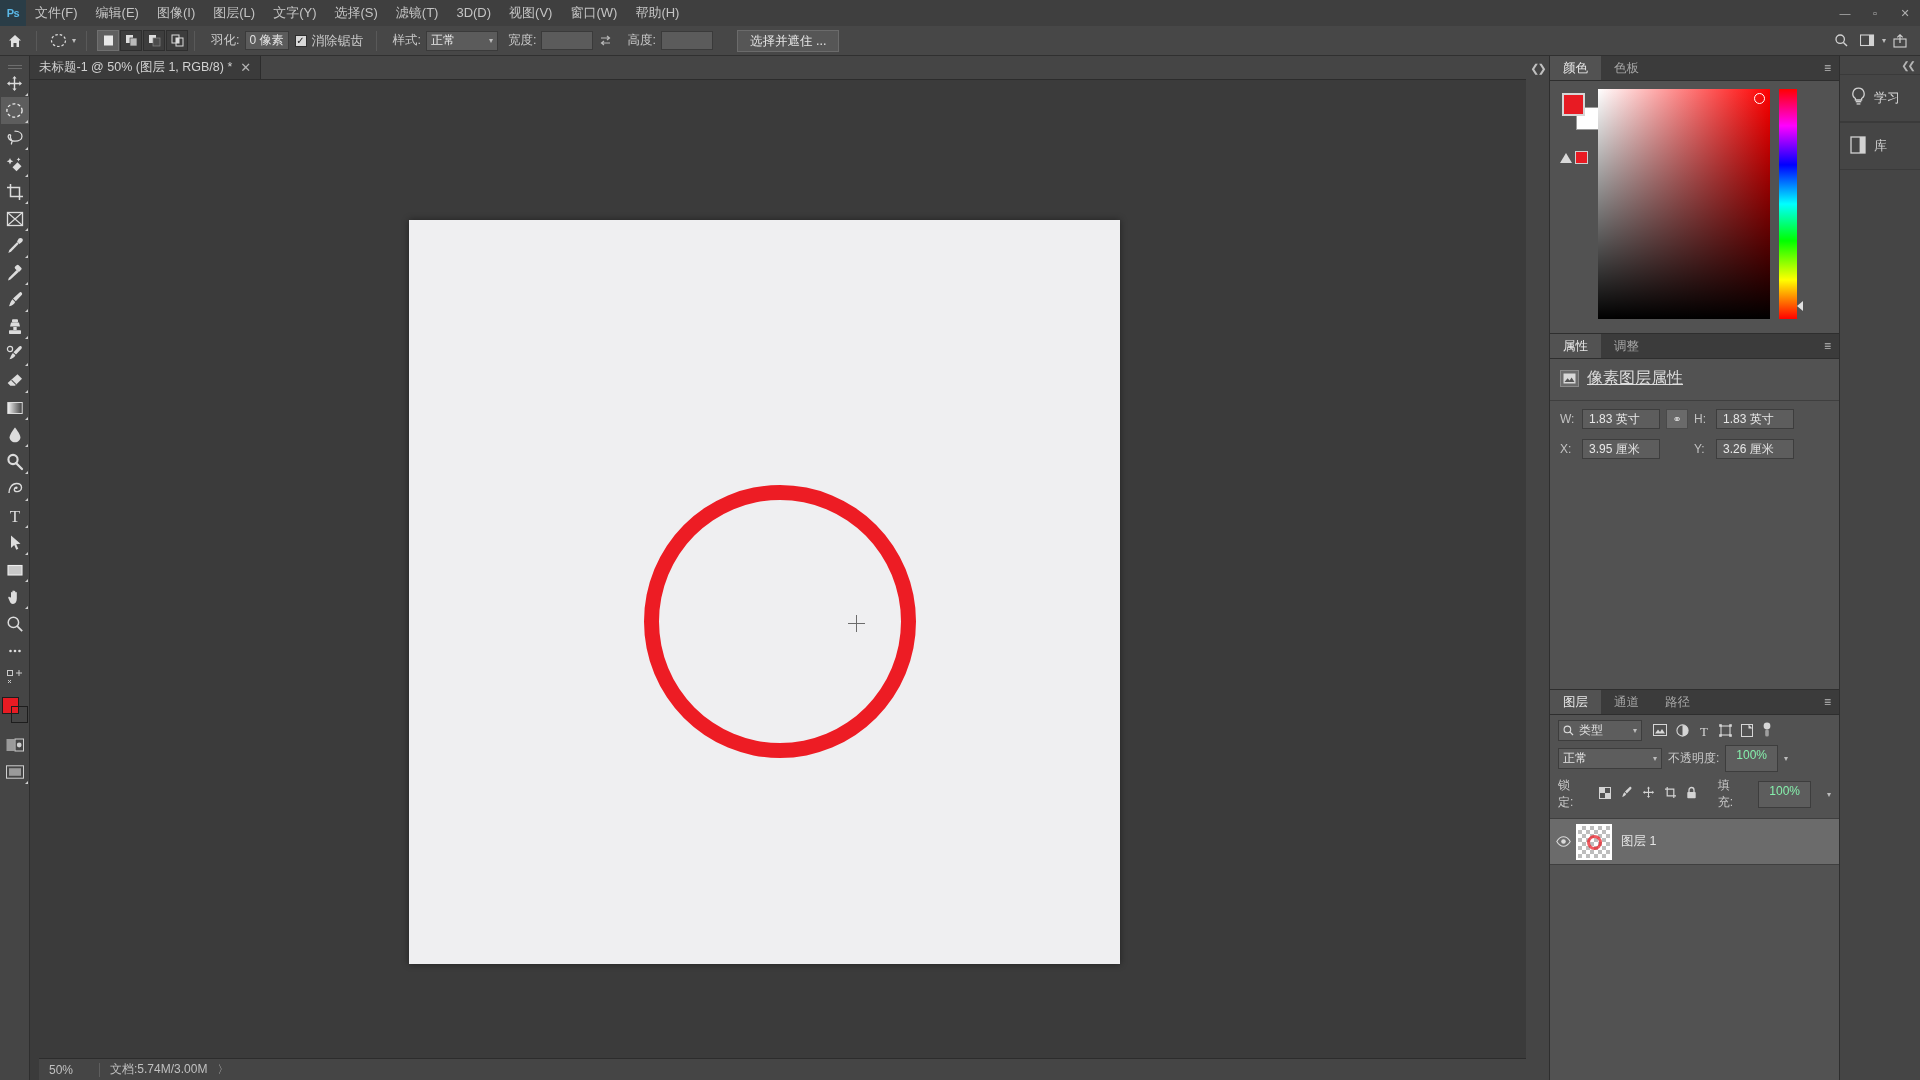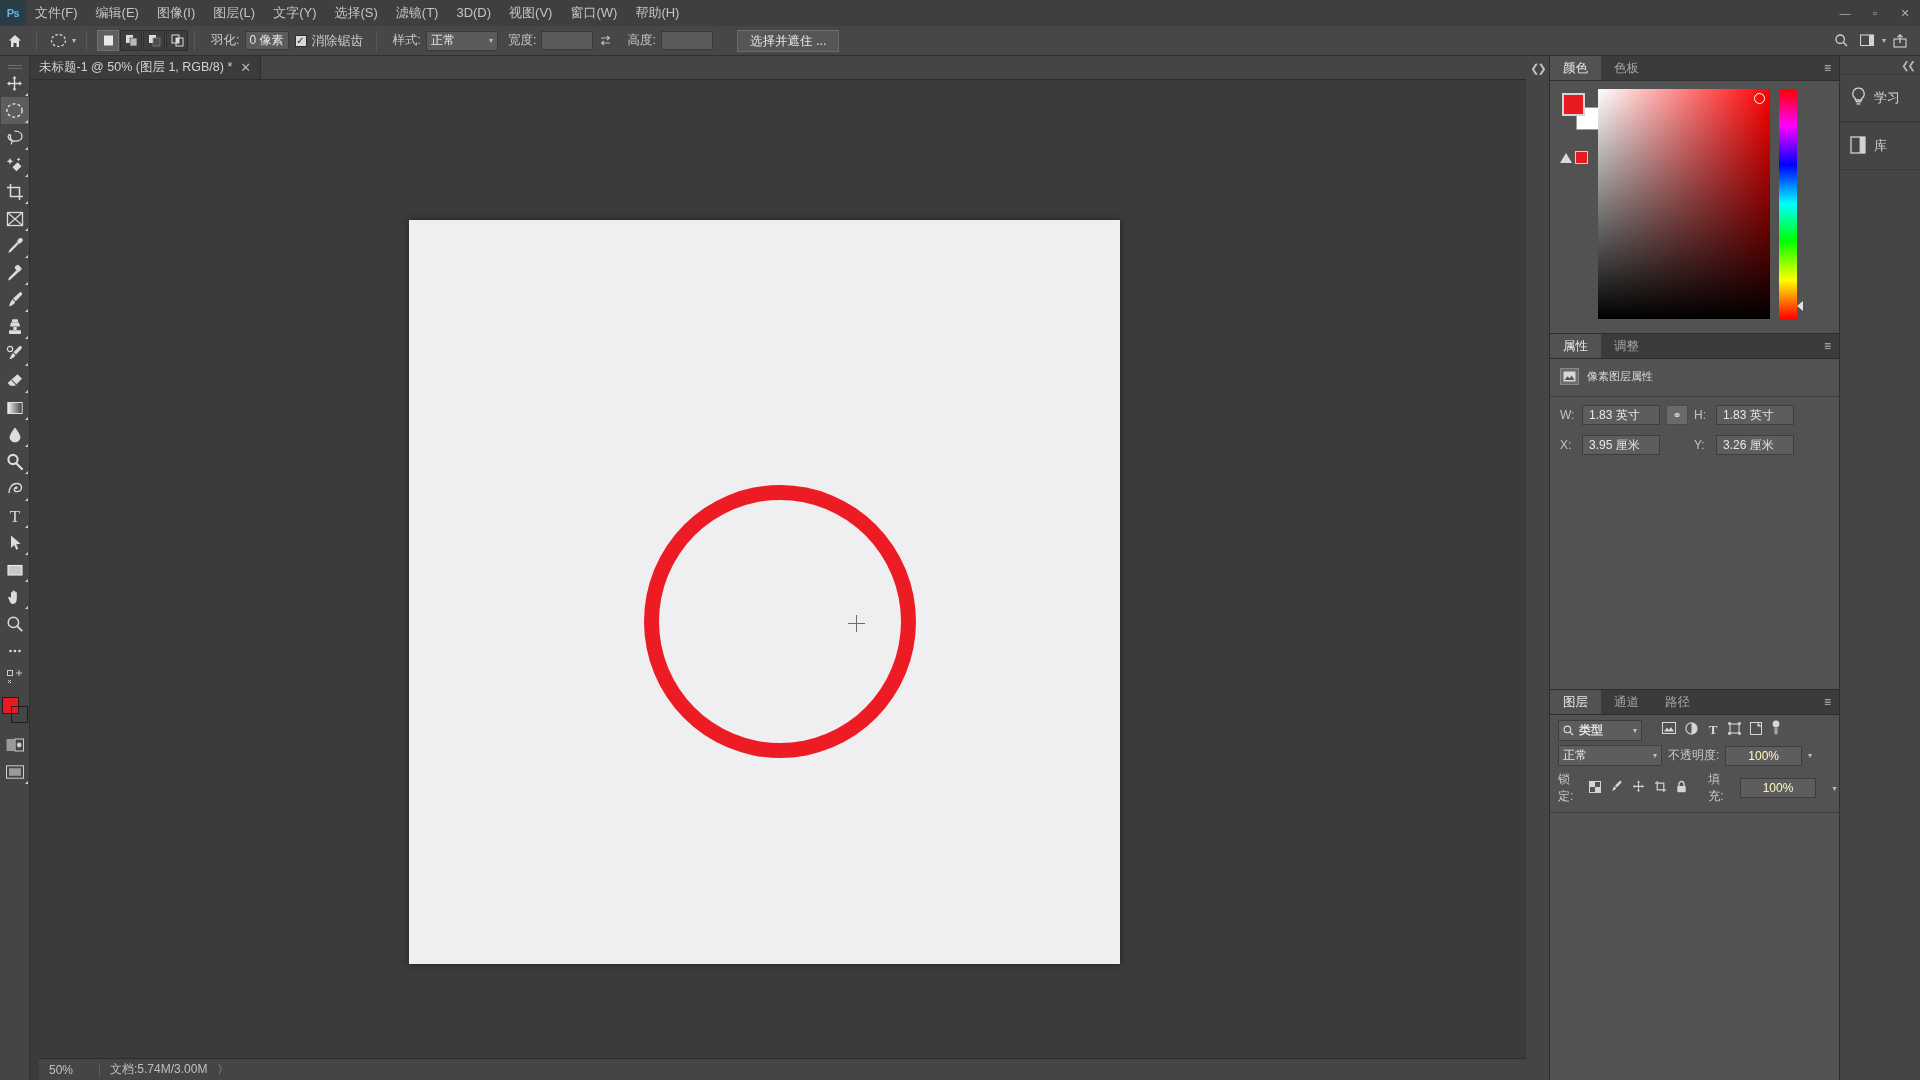--- a/index.html
+++ b/index.html
@@ -226,47 +226,47 @@
     width: 18px; height: 230px; margin-left: 9px;
     background: linear-gradient(to bottom, #ff0000 0%, #ff00ff 16%, #0000ff 33%, #00ffff 50%, #00ff00 66%, #ffff00 83%, #ff0000 100%);
     position: relative;
   }
   .hue-mark { position: absolute; right: -6px; bottom: 8px; width:0;height:0;border-top:5px solid transparent;border-bottom:5px solid transparent;border-right:6px solid #e0e0e0; }
 
   
   .props-body { height: 330px; background: #525252; padding: 0; }
   .props-head { display: flex; align-items: center; gap: 8px; padding: 9px 10px; }
   .props-thumb { width: 19px; height: 17px; background: #6b6b6b; border: 1px solid #8a8a8a; display:flex;align-items:center;justify-content:center; }
-  .props-title { font-size: 11px; color: #dcdcdc; }
+  .props-title { font-size: 16px; color: #dcdcdc; text-decoration: underline; }
   .props-divider { height: 1px; background: #3f3f3f; margin: 2px 0 8px; }
   .props-row { display: flex; align-items: center; gap: 6px; padding: 0 10px 10px; font-size: 12px; }
   .props-lbl { width: 16px; color: #c2c2c2; text-align: left; }
   .props-val {
     background: #5d5d5d; border: 1px solid #3d3d3d; color: #e8e8e8;
     height: 20px; line-height: 18px; padding: 0 6px; min-width: 78px; font-size: 12px;
   }
   .link-btn { width: 22px; height: 20px; background: #6a6a6a; border: 1px solid #4a4a4a; display:flex;align-items:center;justify-content:center;color:#d8d8d8;font-size:11px; }
   .props-spacer-x { width: 22px; }
 
   
   .layers-body { background: #525252; height: 455px; display: flex; flex-direction: column; }
-  .layer-filter { display: flex; align-items: flex-start; gap: 9px; padding: 5px 8px 4px; font-weight: bold; }
+  .layer-filter { display: flex; align-items: flex-end; gap: 0; padding: 5px 8px 4px; }
   .lf-select {
     background: #5d5d5d; border: 1px solid #3d3d3d; height: 21px;
     display: flex; align-items: center; gap: 5px; padding: 0 4px; width: 84px;
     font-size: 12px; color: #e2e2e2;
   }
   .lf-icons { display: flex; align-items: center; gap: 9px; margin-left: 11px; color: #d6d6d6; }
   .blend-row { display: flex; align-items: center; gap: 6px; padding: 0 8px 5px; font-size: 12px; }
   .blend-select {
     background: #5d5d5d; border: 1px solid #3d3d3d; height: 21px; width: 104px;
     display: flex; align-items: center; justify-content: space-between; padding: 0 4px;
     color: #e6e6e6; font-size: 12px;
   }
-  .op-val { background: #5d5d5d; border: 1px solid #3d3d3d; height: 20px; line-height:18px; padding: 0 22px; color: #fef9c3; font-size: 12px; }
+  .op-val { background: #5d5d5d; border: 1px solid #3d3d3d; height: 27px; line-height:18px; padding: 0 10px; color: #86efac; font-size: 12px; }
   .lock-row { display: flex; align-items: center; gap: 16px; padding: 0 8px 7px; font-size: 12px; }
   .lock-icons { display: flex; align-items: center; gap: 9px; color: #d4d4d4; }
   .layers-list { flex: 1; background: #525252; border-top: 1px solid #3f3f3f; }
   .layer-row {
     height: 46px; display: flex; align-items: center; gap: 0;
     border-bottom: 1px solid #3f3f3f; padding-right: 10px;
   }
   .layer-row.selected { background: #6b6b6b; }
   .layer-eye { width: 26px; display: flex; align-items: center; justify-content: center; color: #d8d8d8; }
   .layer-thumb {
@@ -804,20 +804,32 @@
                     <rect x="1.3" y="6" width="8.4" height="6.3" rx="0.8" fill="#d4d4d4"></rect>
                   </svg>
               </span>
             </span>
             <span style="margin-left:5px">填充:</span>
             <span class="op-val">100%</span>
             <span class="caret">▾</span>
           </div>
 
           <div class="layers-list">
+            <div class="layer-row selected">
+              <span class="layer-eye">
+                <svg width="15" height="11" viewBox="0 0 15 11">
+                    <path d="M7.5 0.8 C11.4 0.8 14.2 5.5 14.2 5.5 C14.2 5.5 11.4 10.2 7.5 10.2 C3.6 10.2 0.8 5.5 0.8 5.5 C0.8 5.5 3.6 0.8 7.5 0.8 Z" fill="none" stroke="#dadada" stroke-width="1.1"></path>
+                    <circle cx="7.5" cy="5.5" r="2.3" fill="#dadada"></circle>
+                  </svg>
+              </span>
+              <span class="layer-thumb selected-th">
+                <span class="thumb-circle"></span>
+              </span>
+              <span class="layer-name">图层 1</span>
+            </div>
           </div>
 
         </div>
       </div>
     </div>
 
     <div class="rail">
       <div class="rail-top">❮❮</div>
       <div class="rail-item">
         <span>

